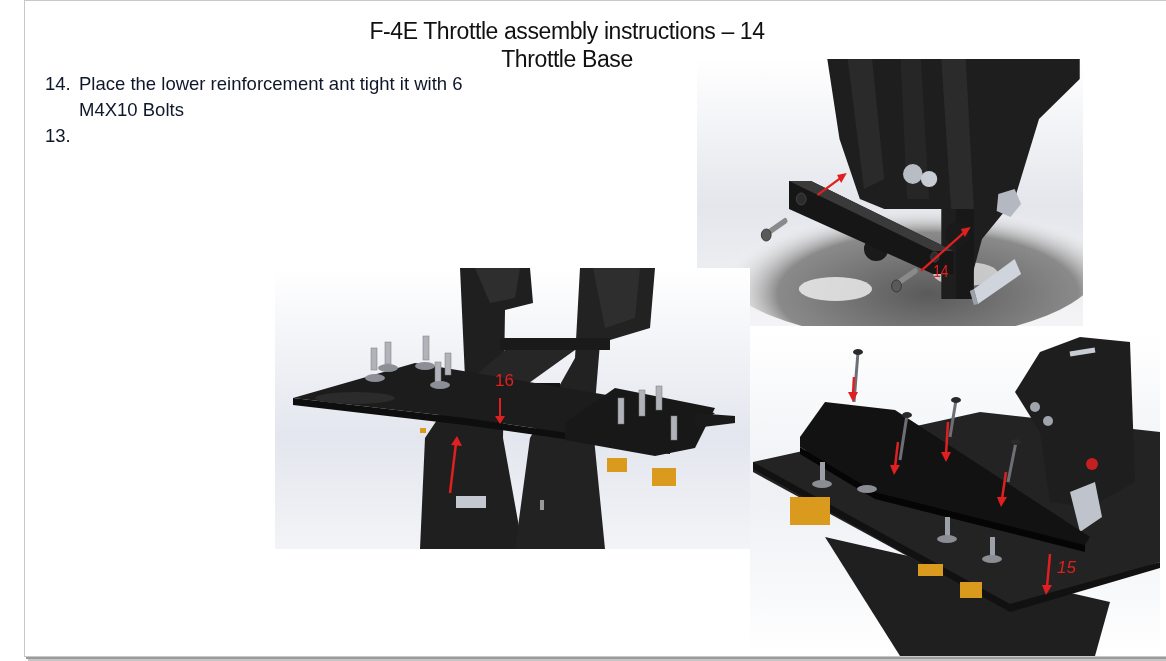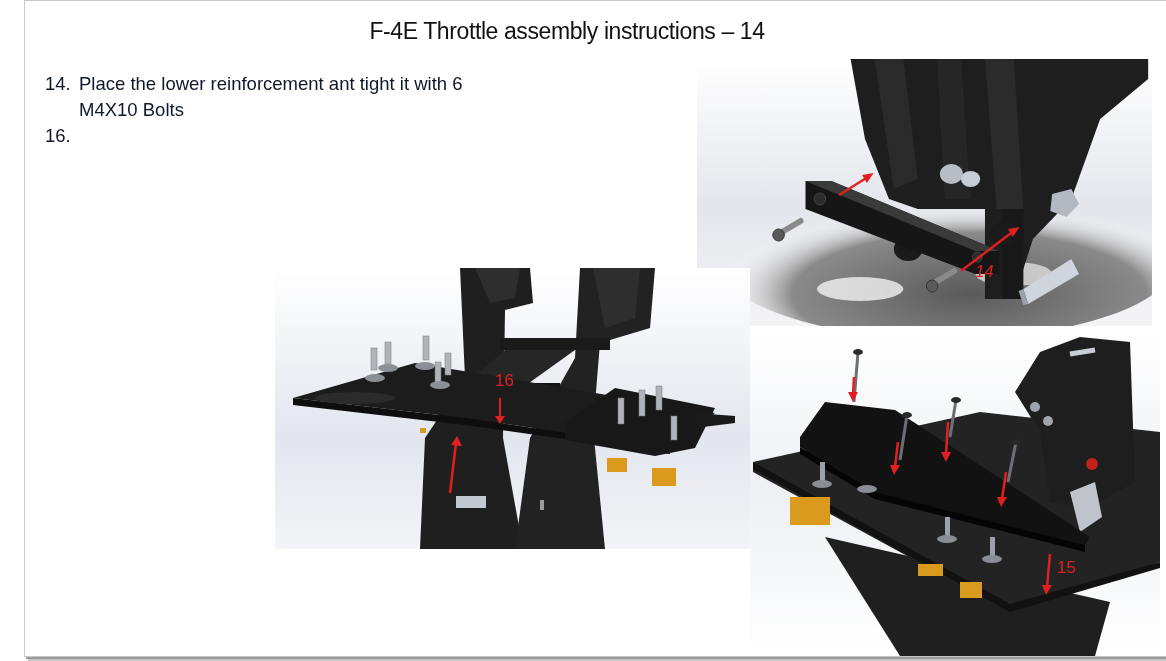--- a/index.html
+++ b/index.html
@@ -9,41 +9,42 @@
            background: #ffffff; border: 1px solid #c8c8c8;
            box-shadow: 2px 2px 0 #9a9a9a, 4px 4px 0 #c6c6c6; margin-left: 8px; }
   .title { position: absolute; left: 322px; top: 16px; width: 440px; text-align: center;
            font-size: 23px; line-height: 28px; color: #111; letter-spacing: -0.4px; }
   .steps { position: absolute; left: 20px; top: 70px; width: 440px; margin: 0; padding: 0;
            list-style: none; font-size: 18.5px; line-height: 26px; color: #0f172a; }
   .steps li { position: relative; padding-left: 34px; }
   .steps .num { position: absolute; left: 0; top: 0; }
   .panel { position: absolute; overflow: hidden; }
   .panel svg { display: block; width: 100%; height: 100%; }
-  #panel-a { left: 672px; top: 58px; width: 455px; height: 267px; font-style: italic; }
+  #panel-a { left: 672px; top: 58px; width: 386px; height: 267px; }
   #panel-b { left: 250px; top: 267px; width: 475px; height: 281px; }
-  #panel-c { left: 725px; top: 331px; width: 410px; height: 324px; }
+  #panel-c { left: 725px; top: 331px; width: 410px; height: 324px; font-style: italic; }
   .step-tag { font-family: "Liberation Sans", sans-serif; font-size: 17px; fill: #e02020; }
 </style>
 </head>
 <body>
 
 <div class="slide">
 
   <div class="title">
     <div>F-4E Throttle assembly instructions – 14</div>
+    <div>Throttle Base</div>
   </div>
 
   <ol class="steps">
     <li>
       <span class="num">14.</span>
       <span>Place the lower reinforcement ant tight it with 6 M4X10 Bolts</span>
     </li>
     <li>
-      <span class="num">16.</span>
+      <span class="num">13.</span>
     </li>
   </ol>
 
   <div class="panel" id="panel-a">
     <svg viewBox="0 0 474 267" preserveAspectRatio="none">
       <defs>
         <linearGradient id="bgA" x1="0" y1="0" x2="0" y2="1">
           <stop offset="0" stop-color="#ffffff"></stop>
           <stop offset="0.55" stop-color="#e4e6ec"></stop>
           <stop offset="1" stop-color="#f4f4f6"></stop>

